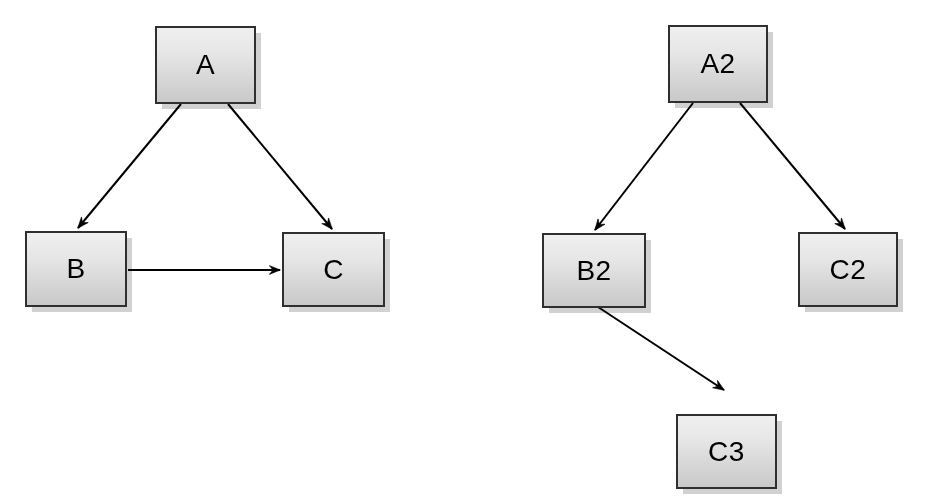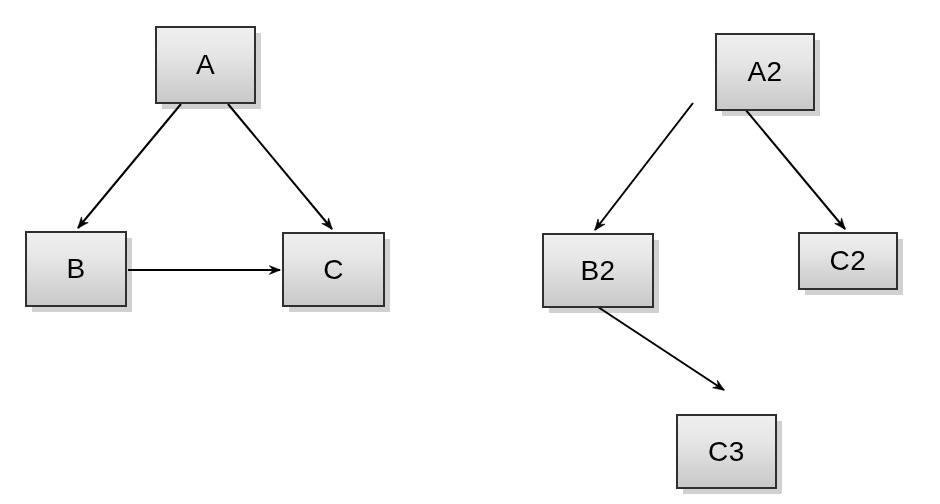--- a/index.html
+++ b/index.html
@@ -70,27 +70,27 @@
   <div id="nodes-group">
       <div class="node" style="left: 155px; top: 26px; width: 101px; height: 78px;">
         <span class="node-label">A</span>
       </div>
       <div class="node" style="left: 25px; top: 231px; width: 102px; height: 76px;">
         <span class="node-label">B</span>
       </div>
       <div class="node" style="left: 282px; top: 232px; width: 103px; height: 75px;">
         <span class="node-label">C</span>
       </div>
-      <div class="node" style="left: 668px; top: 33px; width: 100px; height: 78px; margin-left: 47px;">
+      <div class="node" style="left: 668px; top: 25px; width: 100px; height: 78px;">
         <span class="node-label">A2</span>
       </div>
-      <div class="node" style="left: 542px; top: 233px; width: 112px; height: 75px;">
+      <div class="node" style="left: 542px; top: 233px; width: 104px; height: 75px;">
         <span class="node-label">B2</span>
       </div>
-      <div class="node" style="left: 798px; top: 232px; width: 100px; height: 58px;">
+      <div class="node" style="left: 798px; top: 232px; width: 100px; height: 75px;">
         <span class="node-label">C2</span>
       </div>
       <div class="node" style="left: 676px; top: 392px; width: 101px; height: 75px; margin-top: 22px;">
         <span class="node-label">C3</span>
       </div>
     </div>
 
 </div>
 
 </body></html>

